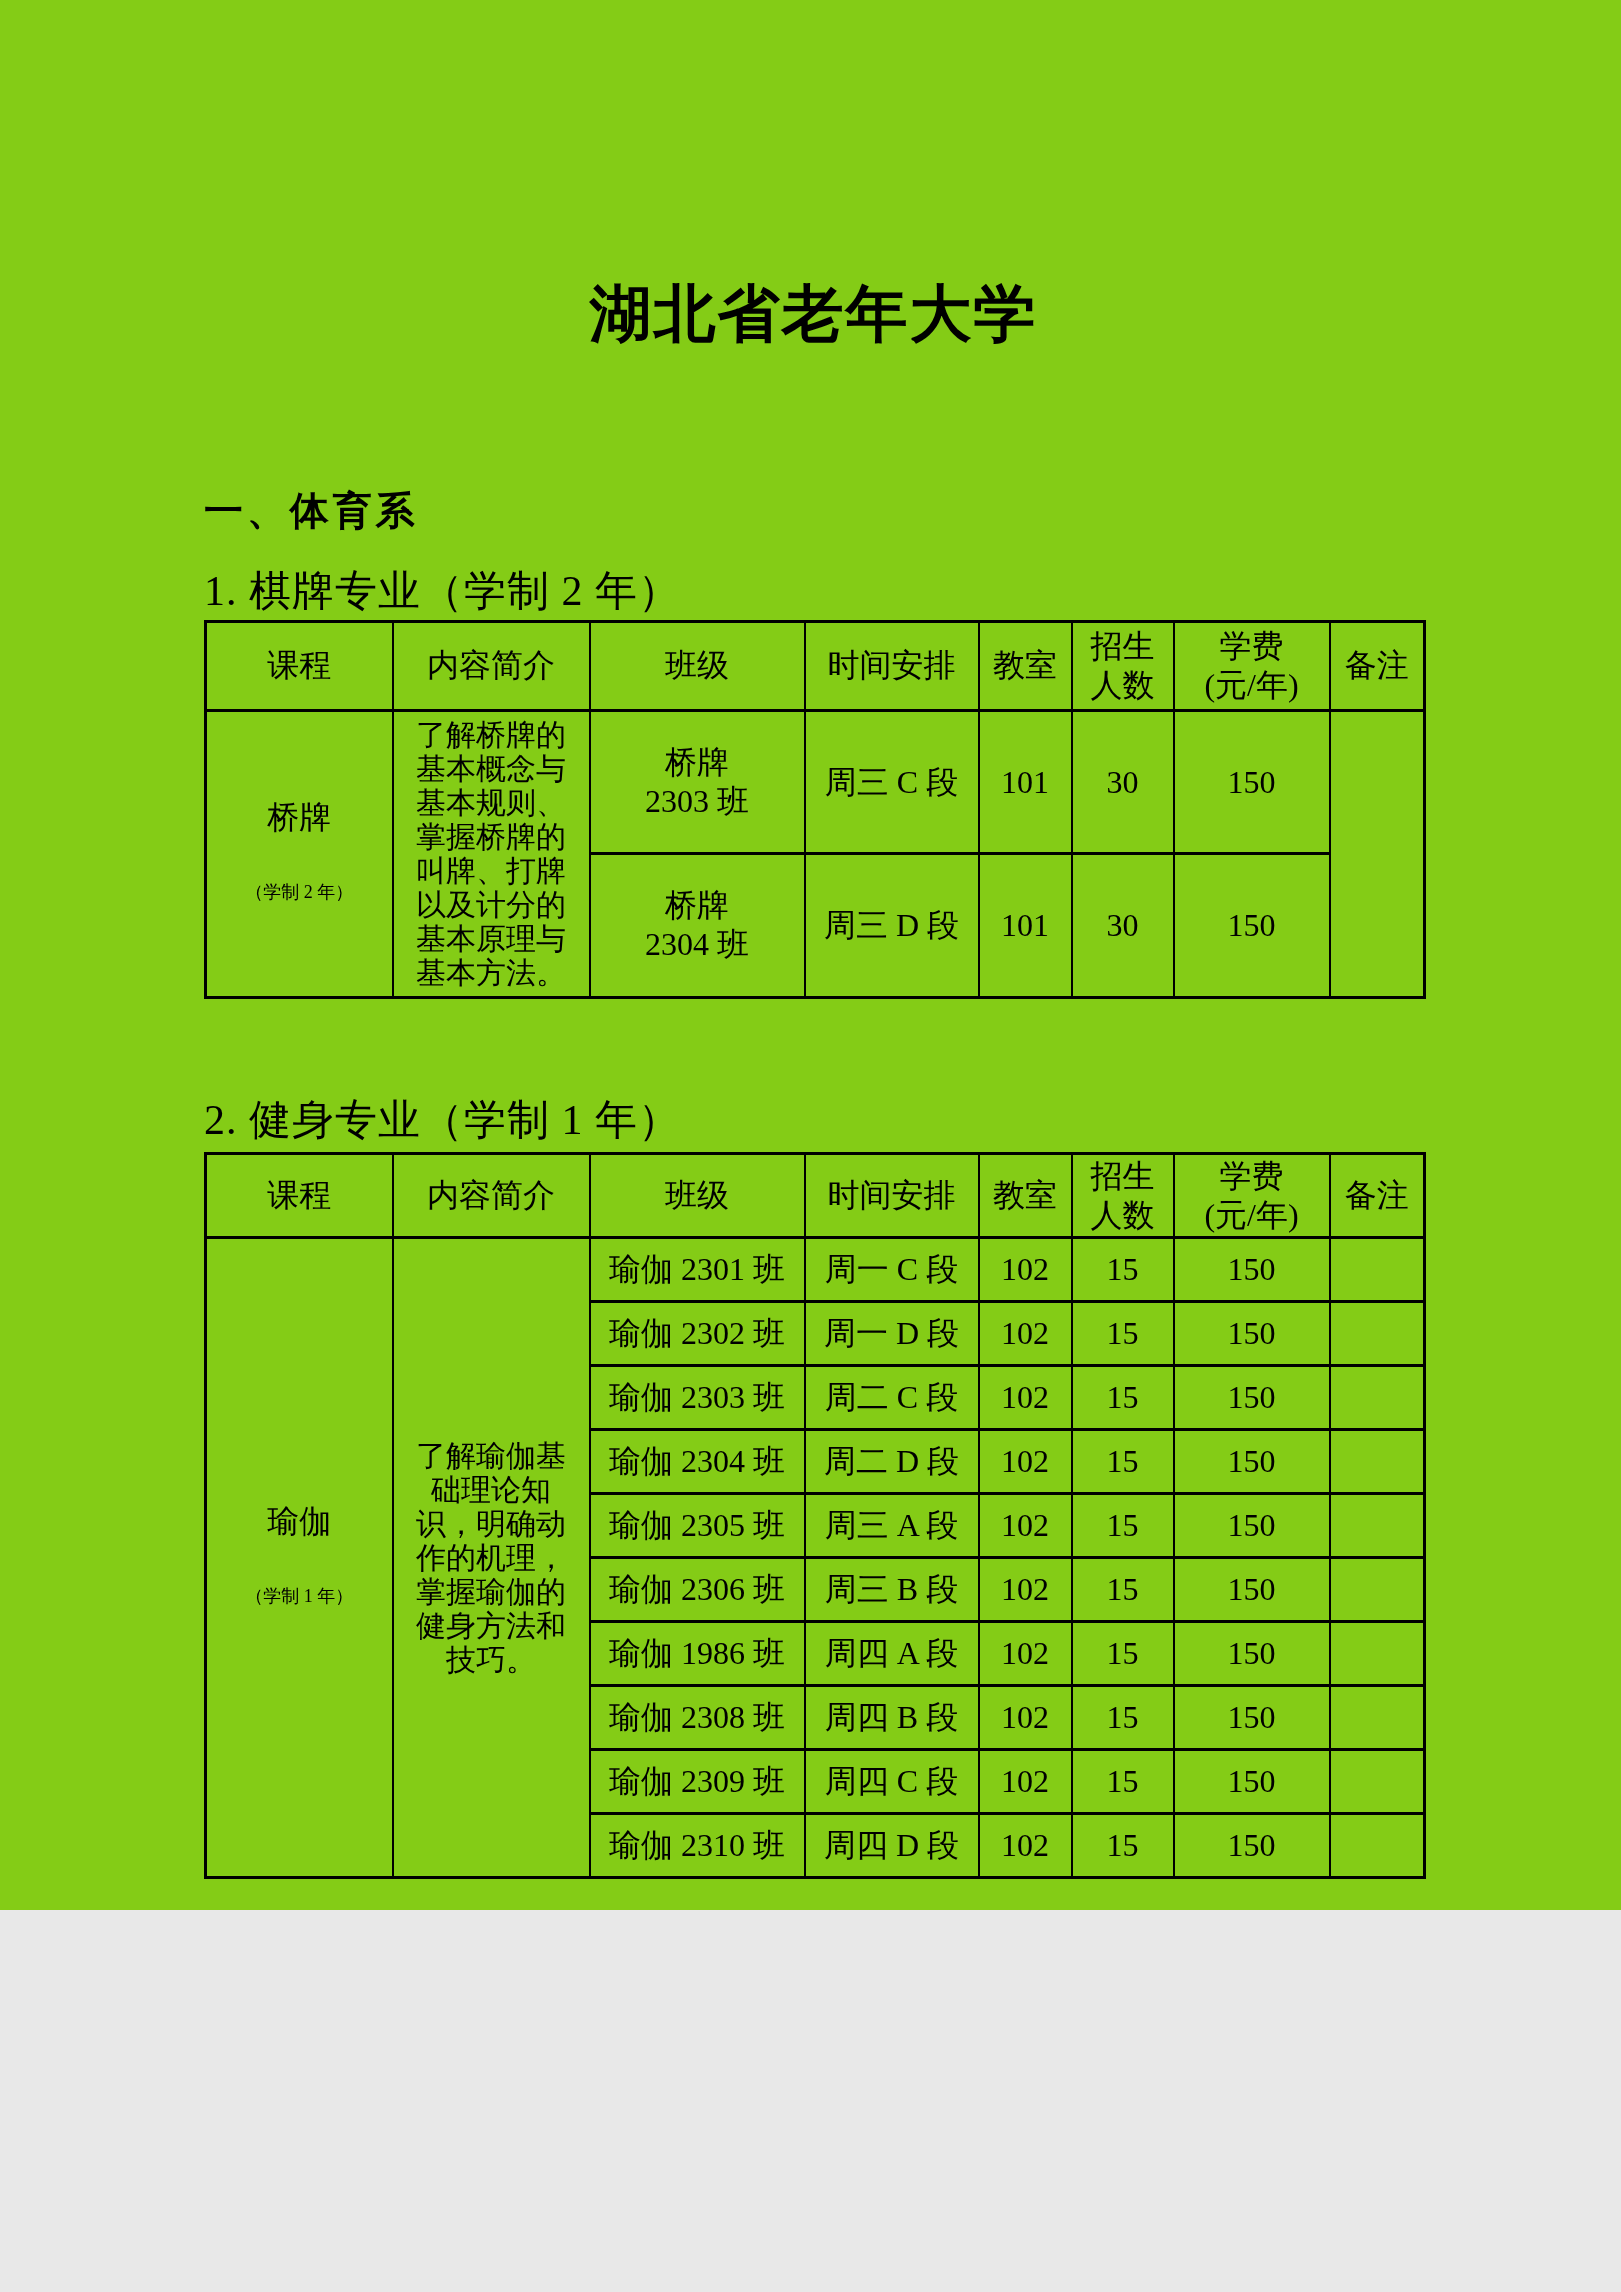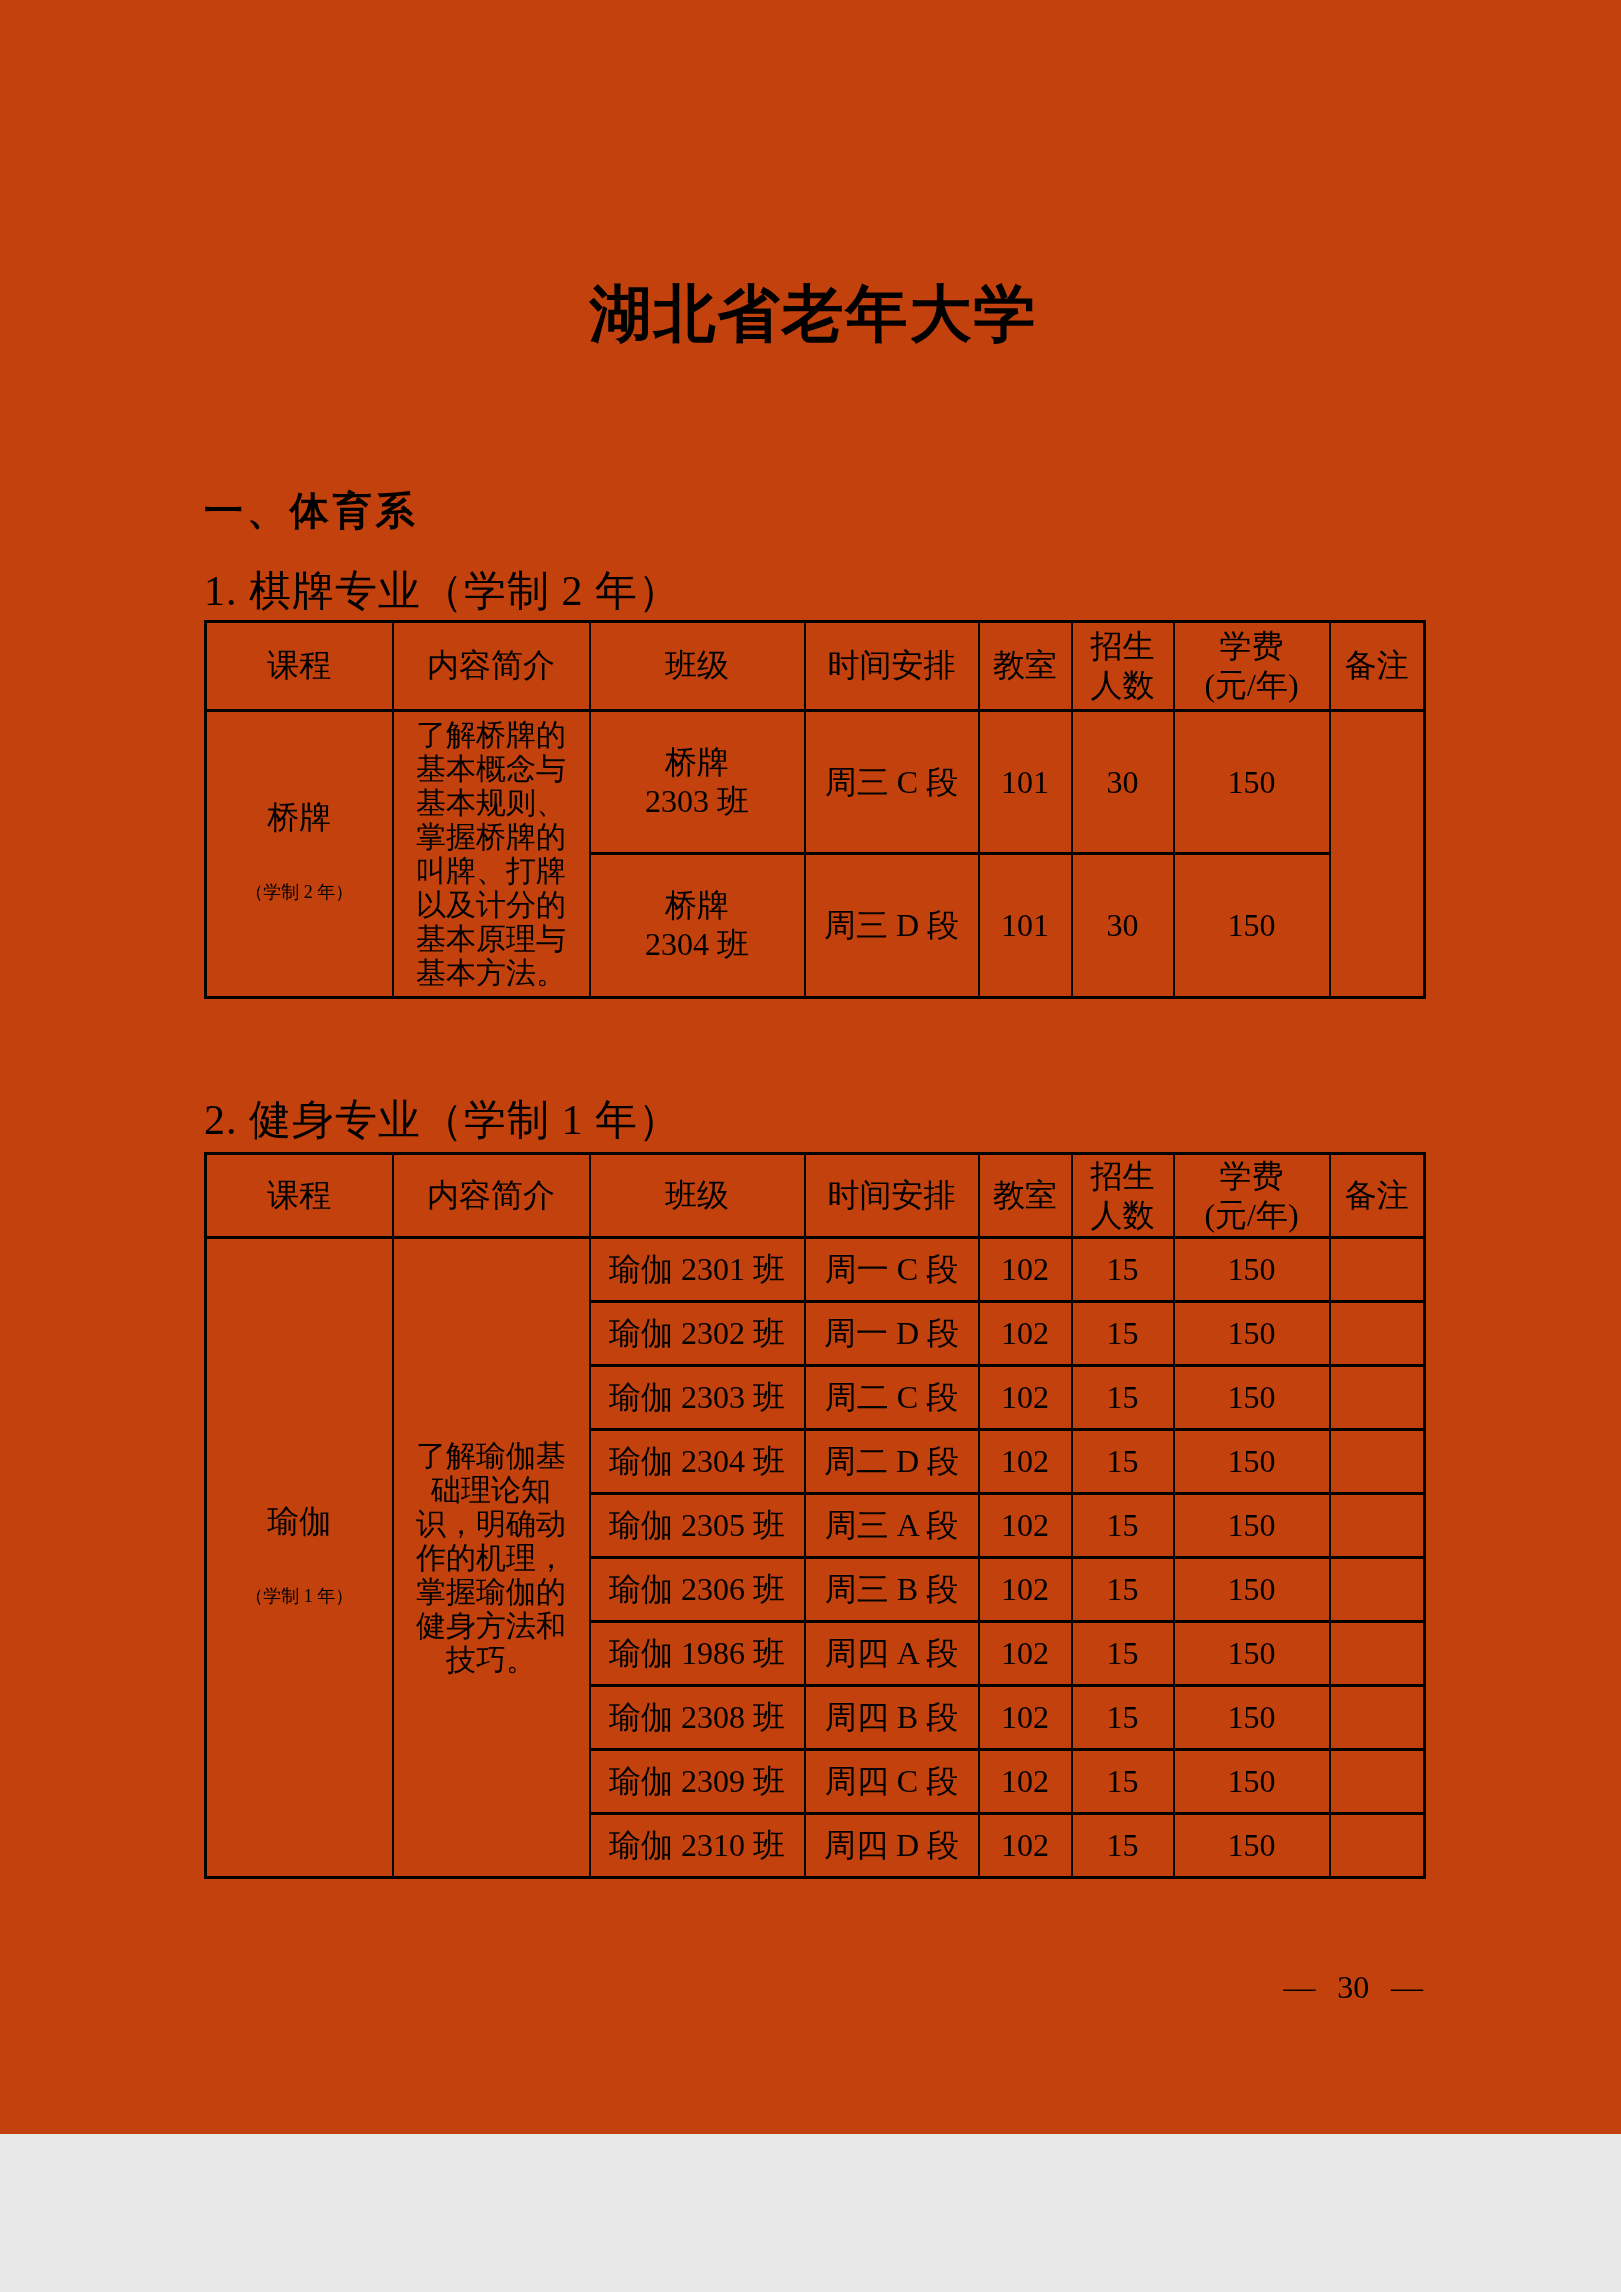--- a/index.html
+++ b/index.html
@@ -1,19 +1,19 @@
 <!DOCTYPE html>
 <html><head>
 <meta charset="utf-8">
 <style>
   html, body { margin: 0; padding: 0; background: #e8e8e8; }
   .page {
-    width: 1621px; height: 2134px;
+    width: 1621px; height: 1910px;
     margin: 0 auto;
-    background: #c2410c;
+    background: #84cc16;
     color: #000000;
     font-family: "Liberation Serif", "DejaVu Serif", serif;
     box-sizing: border-box;
     padding: 255px 198px 0 204px;
     position: relative;
     overflow: hidden;
   }
   .title-line {
     text-align: center;
     font-weight: bold;

